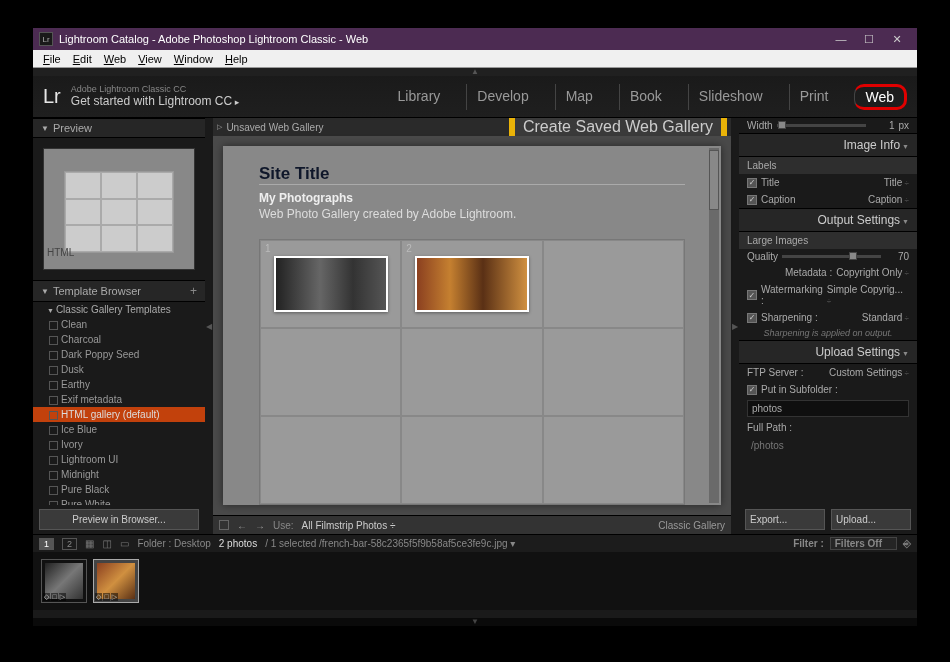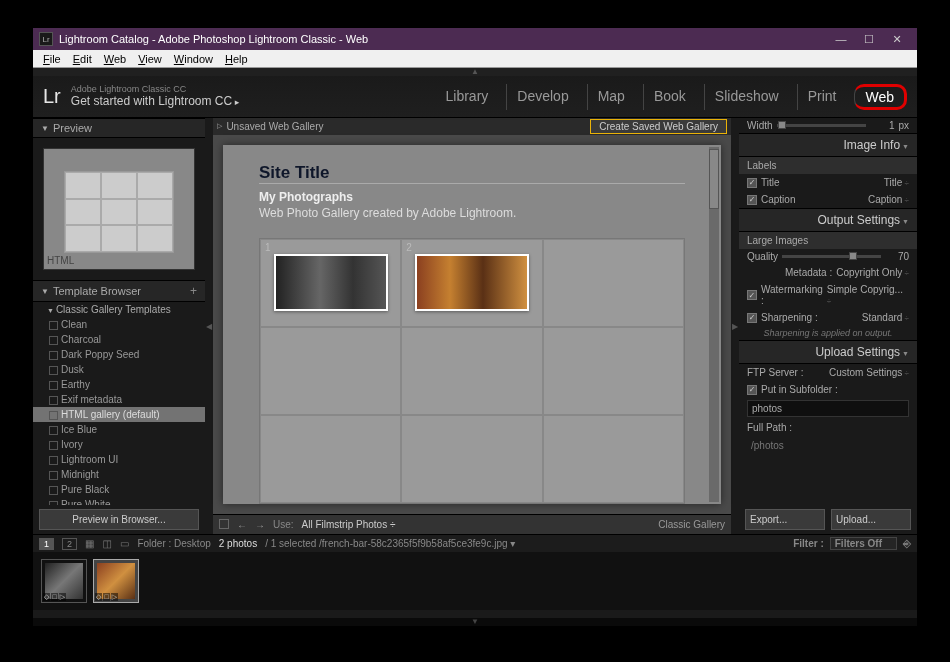--- a/index.html
+++ b/index.html
@@ -16,54 +16,54 @@
 .menubar { height: 18px; background: #f0f0f0; display: flex; align-items: center; font-size: 11px; padding: 0 4px; border-bottom: 1px solid #999; }
 .menubar span { padding: 0 6px; cursor: pointer; }
 .menubar span:first-letter { text-decoration: underline; }
 
 
 .topsection { height: 42px; background: linear-gradient(#1a1a1a,#1f1f1f); display: flex; align-items: center; padding: 0 10px; border-bottom: 1px solid #000; }
 .lr-logo { font-size: 20px; color: #e6e6e6; font-weight: 300; margin-right: 10px; }
 .lr-sub { font-size: 9px; color: #888; line-height: 1.1; }
 .lr-sub .line2 { font-size: 12px; color: #ccc; }
 .lr-sub .line2::after { content: " ▸"; font-size: 9px; }
-.modules { margin-left: auto; display: flex; gap: 8px; font-size: 14px; color: #999; }
+.modules { margin-left: auto; display: flex; gap: 16px; font-size: 14px; color: #999; }
 .modules .mod { padding: 4px 10px; cursor: pointer; border-left: 1px solid #444; }
 .modules .mod:first-child { border-left: none; }
 .modules .mod.active { color: #fff; }
 .web-highlight { border: 3px solid #e00000; border-radius: 10px; padding: 2px 10px !important; }
 
 
 .arrow-strip { height: 8px; background: #202020; text-align: center; color: #555; font-size: 8px; line-height: 8px; cursor: pointer; }
 
 
 .main { flex: 1; display: flex; overflow: hidden; }
 
 
 .left-panel { width: 172px; background: #1a1a1a; display: flex; flex-direction: column; font-size: 11px; color: #aaa; }
 .panel-header { background: #262626; padding: 3px 8px; display: flex; align-items: center; border-top: 1px solid #000; border-bottom: 1px solid #000; }
 .panel-header .tri { margin-right: 4px; font-size: 8px; }
 .panel-header .plus { margin-left: auto; font-size: 12px; color: #888; }
 .preview-thumb { margin: 10px; background: #888; height: 122px; position: relative; border: 1px solid #333; }
-.preview-thumb .html-label { position: absolute; bottom: 3px; left: 3px; font-size: 10px; color: #444; }
+.preview-thumb .html-label { position: absolute; bottom: 11px; left: 3px; font-size: 10px; color: #444; }
 .preview-grid { position: absolute; top: 22px; left: 20px; right: 20px; bottom: 16px; background: #ccc; display: grid; grid-template-columns: 1fr 1fr 1fr; grid-template-rows: 1fr 1fr 1fr; border: 1px solid #999; }
 .preview-grid div { border: 1px solid #aaa; }
 .template-list { flex: 1; overflow: hidden; }
 .template-group { padding: 2px 14px; font-size: 10px; color: #aaa; }
 .template-group::before { content: "▼ "; font-size: 7px; }
 .template-item { padding: 2px 6px 2px 28px; font-size: 10px; color: #999; position: relative; }
 .template-item::before { content: ""; position: absolute; left: 16px; top: 4px; width: 7px; height: 7px; border: 1px solid #555; }
-.template-item.selected { background: #737373; color: #ddd; }
+.template-item.selected { background: #c2410c; color: #ddd; }
 .preview-browser-btn { margin: 4px 6px; background: #3a3a3a; border: 1px solid #555; color: #ccc; font-size: 10px; text-align: center; padding: 4px; cursor: pointer; }
 
 
 .center { flex: 1; background: #444; display: flex; flex-direction: column; }
 .center-top { height: 18px; background: #2a2a2a; display: flex; align-items: center; font-size: 10px; color: #aaa; padding: 0 4px; }
 .center-top .tri { font-size: 7px; margin-right: 4px; }
-.center-top .save-btn { margin-left: auto; background: #3a3a3a; border: 1px solid #eab308; padding: 1px 8px; font-size: 10px; color: #ccc; cursor: pointer; }
+.center-top .save-btn { margin-left: auto; background: #3a3a3a; border: 6px solid #eab308; padding: 1px 8px; font-size: 16px; color: #ccc; cursor: pointer; }
 .canvas-wrap { flex: 1; background: #4a4a4a; padding: 10px; position: relative; }
 .canvas { background: #888; height: 100%; position: relative; box-shadow: 0 0 8px rgba(0,0,0,0.5); overflow: hidden; }
 .site-header { padding: 18px 36px 8px; }
 .site-title { color: #0f172a; font-size: 17px; font-weight: bold; border-bottom: 1px solid #aaa; padding-bottom: 0; margin-bottom: 6px; }
 .collection-title { color: #eee; font-size: 12px; font-weight: bold; }
 .collection-desc { color: #ddd; font-size: 12px; margin-top: 2px; }
 .gallery-grid { margin: 10px 36px 0; background: #9a9a9a; display: grid; grid-template-columns: 1fr 1fr 1fr; grid-auto-rows: 88px; border: 1px solid #777; height: 266px; }
 .gallery-grid .cell { border: 1px solid #888; position: relative; display: flex; align-items: center; justify-content: center; }
 .gallery-grid .cell .num { position: absolute; top: 2px; left: 4px; font-size: 10px; color: #bbb; }
 .gallery-grid .cell .photo { width: 82%; height: 66%; border: 2px solid #fff; box-shadow: 0 1px 3px rgba(0,0,0,0.4); }

